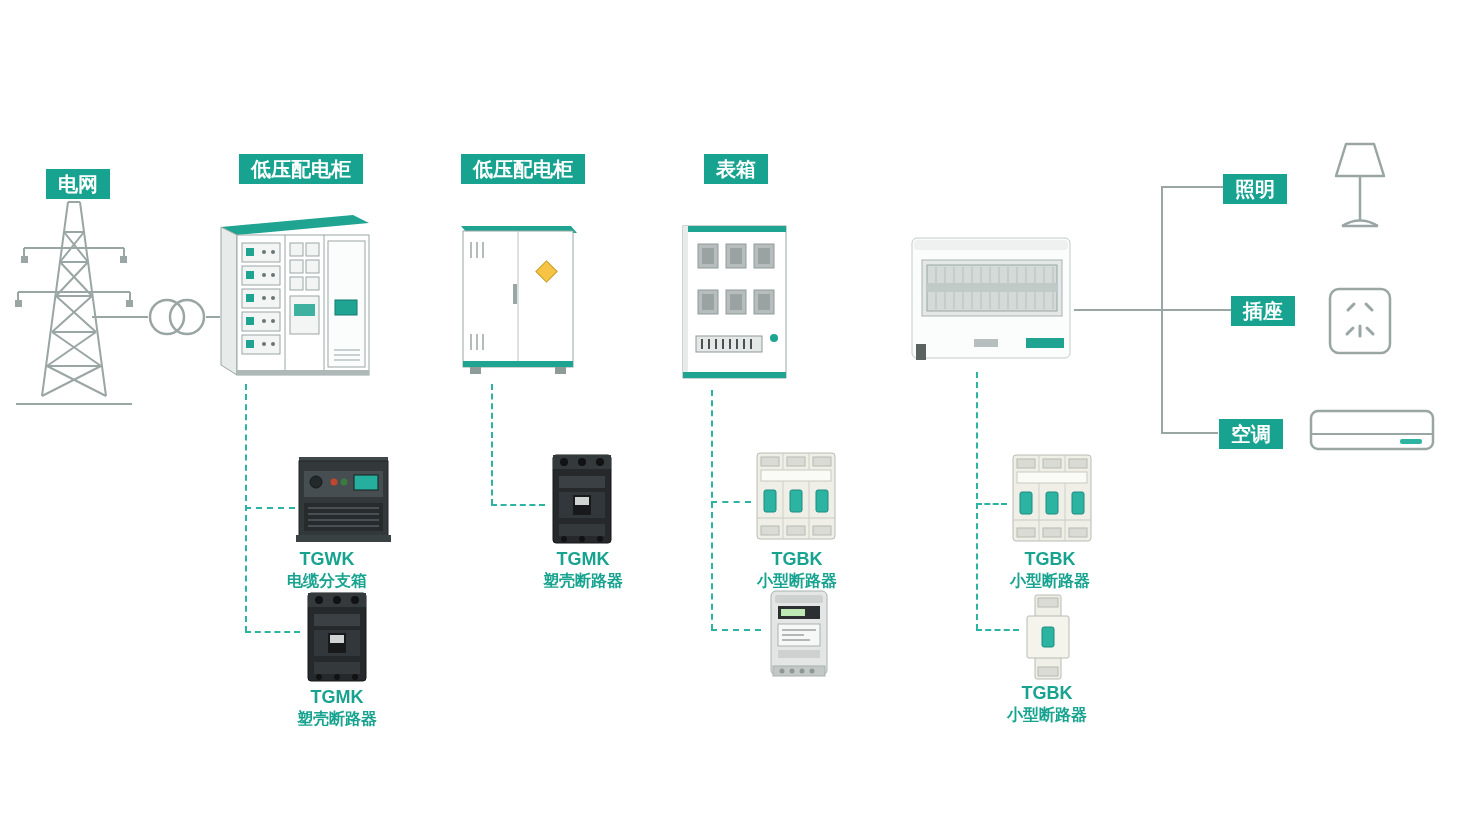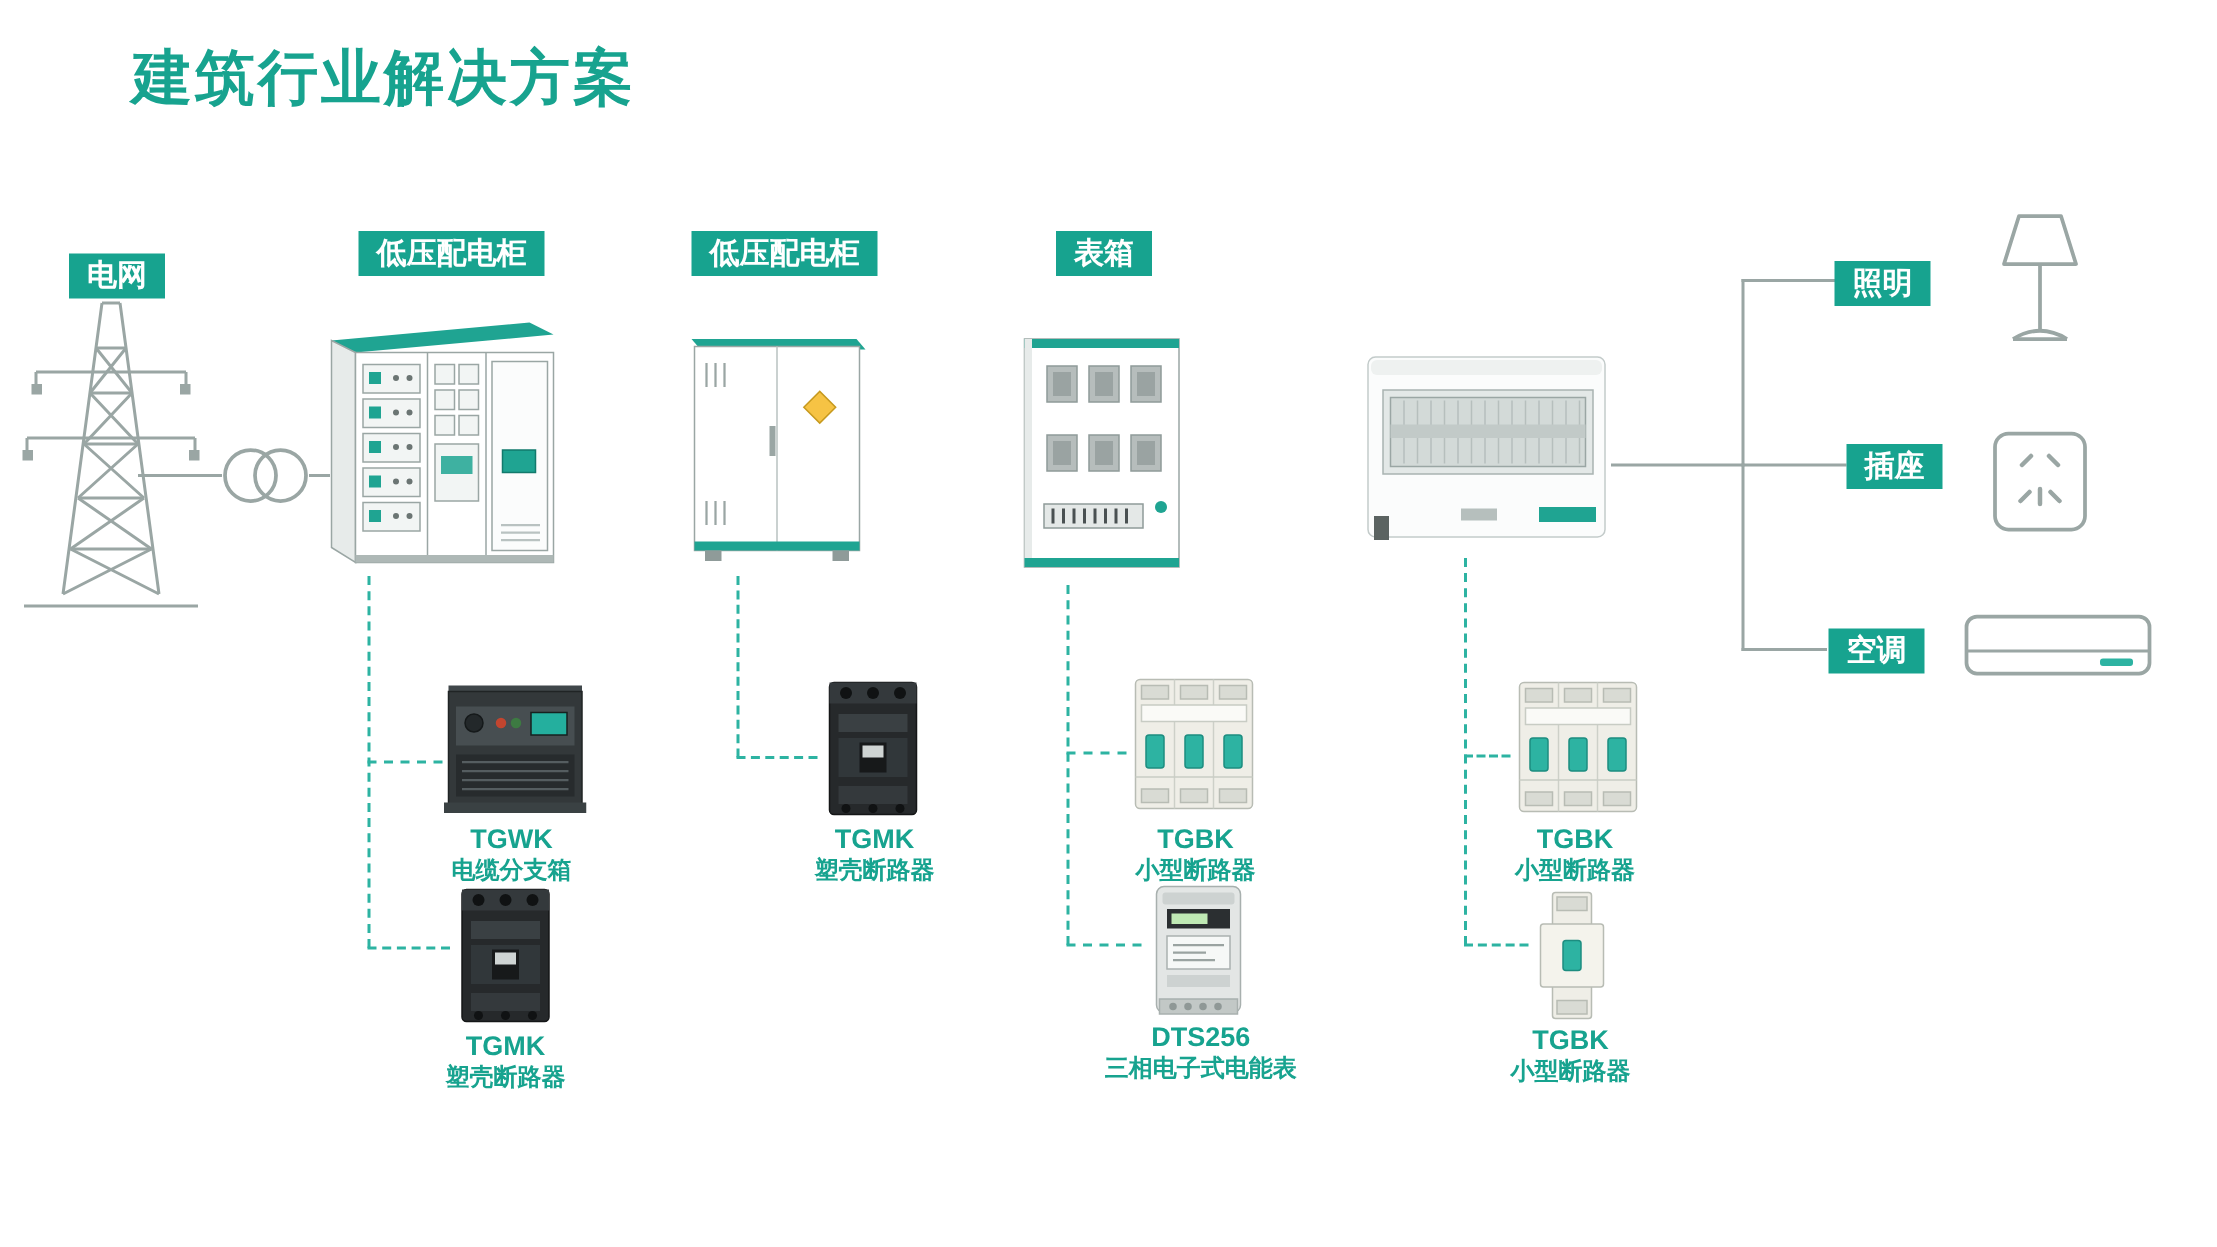--- a/index.html
+++ b/index.html
@@ -20,21 +20,20 @@
   .art{position:absolute;}
   .art svg{display:block;width:100%;height:100%;}
   .caption{position:absolute;text-align:center;color:var(--accent);font-weight:700;font-size:16px;line-height:1.3;}
   .caption .model{font-size:18px;}
 </style>
 </head>
 <body>
 
 <div class="stage">
 
-  <div class="title">建筑行业解决方案</div>
 
   <div class="hline" style="left:92px;top:316px;width:56px"></div>
   <div class="hline" style="left:206px;top:316px;width:14px"></div>
   <div class="hline" style="left:1074px;top:309px;width:89px"></div>
   <div class="vline" style="left:1161px;top:186px;height:248px"></div>
   <div class="hline" style="left:1161px;top:186px;width:70px"></div>
   <div class="hline" style="left:1161px;top:309px;width:70px"></div>
   <div class="hline" style="left:1161px;top:432px;width:57px"></div>
 
   <div class="dv" style="left:245px;top:384px;height:248px"></div>
@@ -368,44 +367,40 @@
   <div class="art" style="left:1020px;top:592px;width:56px;height:90px">
     <svg viewBox="0 0 56 90">
       <rect x="15" y="3" width="26" height="84" rx="2" fill="#efeee7" stroke="#b8bcb4"></rect>
       <rect x="7" y="24" width="42" height="42" rx="2" fill="#f4f3ec" stroke="#b8bcb4"></rect>
       <rect x="18" y="6" width="20" height="9" fill="#d9dbd4" stroke="#b8bcb4"></rect>
       <rect x="18" y="75" width="20" height="9" fill="#d9dbd4" stroke="#b8bcb4"></rect>
       <rect x="22" y="35" width="12" height="20" rx="2" fill="#2db3a2" stroke="#1d8d80"></rect>
     </svg>
   </div>
 
-  <div class="caption" style="left:276px;top:548px;width:130px">
+  <div class="caption" style="left:262px;top:548px;width:130px">
     <div class="model">TGWK</div>
     <div>电缆分支箱</div>
   </div>
 
   <div class="caption" style="left:272px;top:686px;width:130px">
     <div class="model">TGMK</div>
     <div>塑壳断路器</div>
   </div>
 
   <div class="caption" style="left:518px;top:548px;width:130px">
     <div class="model">TGMK</div>
     <div>塑壳断路器</div>
   </div>
 
   <div class="caption" style="left:732px;top:548px;width:130px">
     <div class="model">TGBK</div>
     <div>小型断路器</div>
   </div>
 
-  <div class="caption" style="left:718px;top:680px;width:165px">
-    <div class="model">DTS256</div>
-    <div>三相电子式电能表</div>
-  </div>
 
   <div class="caption" style="left:985px;top:548px;width:130px">
     <div class="model">TGBK</div>
     <div>小型断路器</div>
   </div>
 
   <div class="caption" style="left:982px;top:682px;width:130px">
     <div class="model">TGBK</div>
     <div>小型断路器</div>
   </div>

